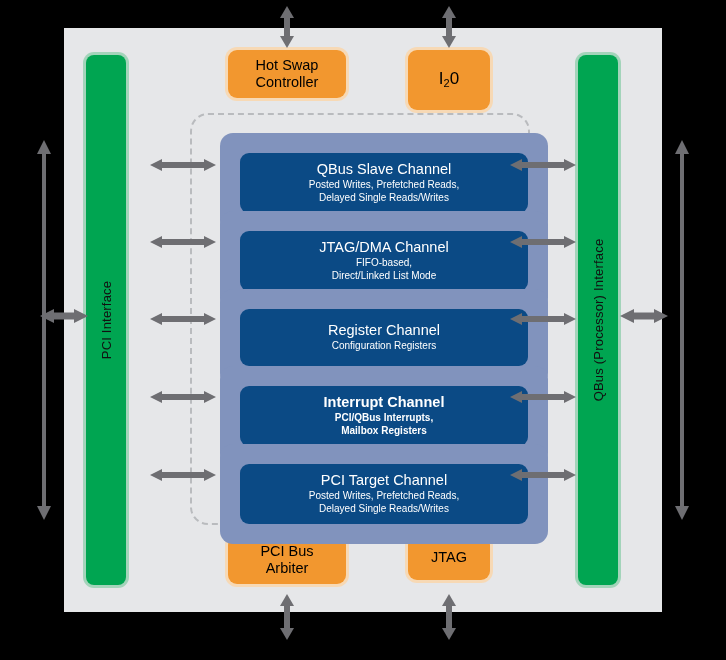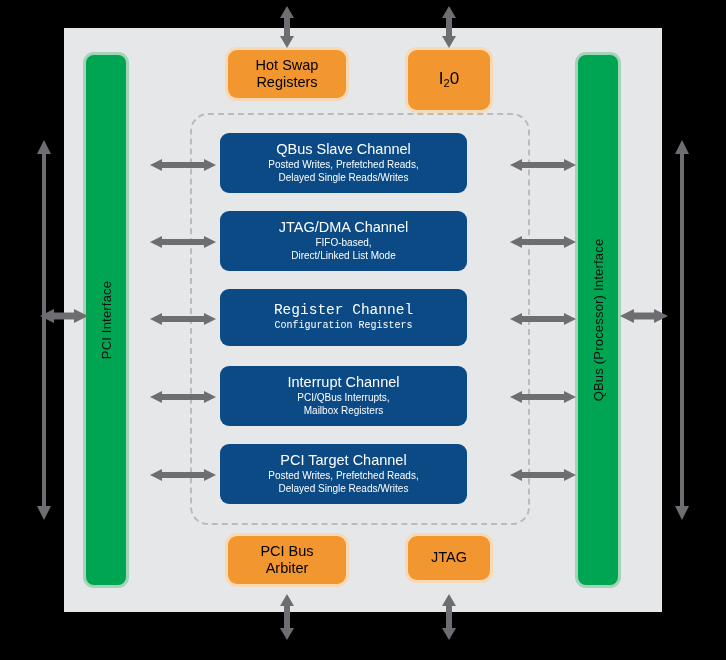--- a/index.html
+++ b/index.html
@@ -41,35 +41,35 @@
   .sub{font-size:11px;vertical-align:-3px;}
 
   
   .dashed{
     position:absolute;left:190px;top:113px;width:340px;height:412px;
     border:2px dashed #b9bbbe;border-radius:18px;box-sizing:border-box;
   }
 
   
   .chan{
-    position:absolute;left:220px;width:247px;
-    background:#8193bd;border-radius:13px;padding:0;box-sizing:border-box;
+    position:absolute;left:220px;width:328px;
+    background:#8193bd;border-radius:13px;padding:20px;box-sizing:border-box;
   }
   .chan-inner{
     background:#0b4a85;border-radius:9px;
     color:#fff;text-align:center;box-sizing:border-box;
     padding:7px 6px 9px 6px;
   }
   .chan-title{font-size:14.5px;line-height:1.25;}
   .chan-desc{font-size:10px;line-height:1.3;}
 
   #chan-0{top:133px;}
   #chan-1{top:211px;}
   #chan-2{top:289px;}
-  #chan-3{top:366px;}
+  #chan-3{top:366px;font-weight:bold;}
   #chan-4{top:444px;}
 
   
   .arrow{position:absolute;}
   .arrow svg{display:block;overflow:visible;}
 </style>
 </head>
 <body>
 
 <div id="stage">
@@ -111,21 +111,21 @@
       <polygon points="0,8 14,1 14,15" fill="#6e6e72"></polygon>
       <polygon points="48,8 34,1 34,15" fill="#6e6e72"></polygon>
     </svg>
   </div>
 
   <div class="dashed"></div>
 
   <div class="orange" id="box-hotswap">
     <div>
       <div>Hot Swap</div>
-      <div>Registers</div>
+      <div>Controller</div>
     </div>
   </div>
   <div class="orange" id="box-i2o">
     <div class="lbl">
       <span>I</span><span class="sub">2</span><span>0</span>
     </div>
   </div>
 
   <div class="arrow" style="left:279px;top:6px;">
     <svg width="16" height="42" viewBox="0 0 16 42">
@@ -175,21 +175,21 @@
     </div>
   </div>
   <div class="chan" id="chan-1">
     <div class="chan-inner">
       <div class="chan-title">JTAG/DMA Channel</div>
       <div class="chan-desc">FIFO-based,</div>
       <div class="chan-desc">Direct/Linked List Mode</div>
     </div>
   </div>
   <div class="chan" id="chan-2">
-    <div class="chan-inner" style="padding-top:12px;padding-bottom:14px;font-family:Liberation Mono, monospace;">
+    <div class="chan-inner" style="padding-top:12px;padding-bottom:14px;">
       <div class="chan-title">Register Channel</div>
       <div class="chan-desc">Configuration Registers</div>
     </div>
   </div>
   <div class="chan" id="chan-3">
     <div class="chan-inner">
       <div class="chan-title">Interrupt Channel</div>
       <div class="chan-desc">PCI/QBus Interrupts,</div>
       <div class="chan-desc">Mailbox Registers</div>
     </div>

